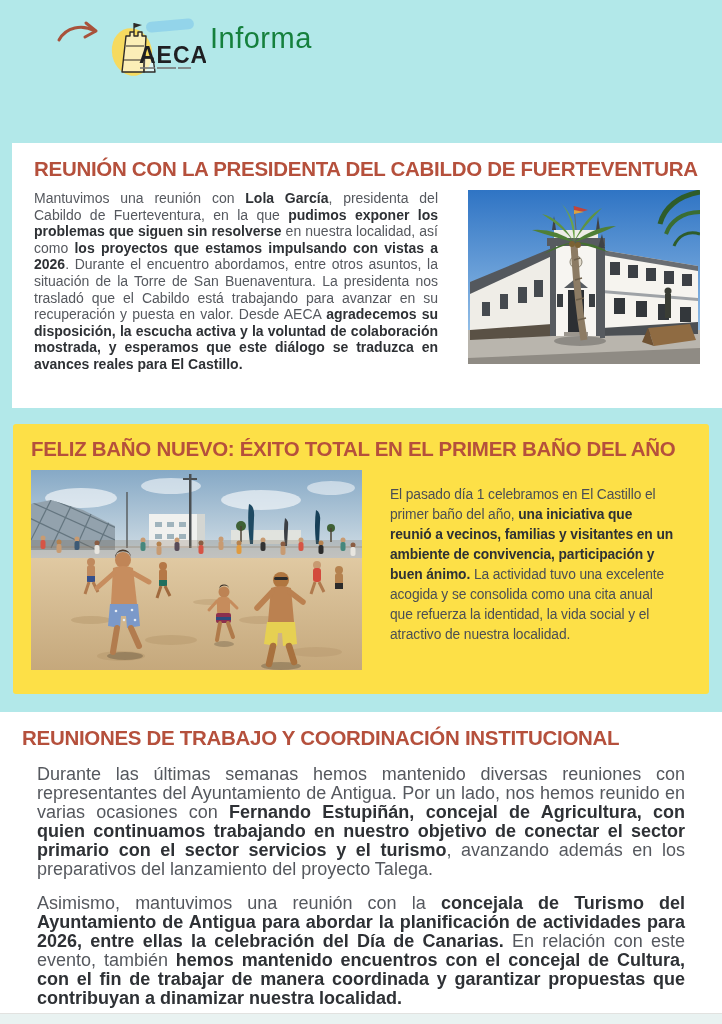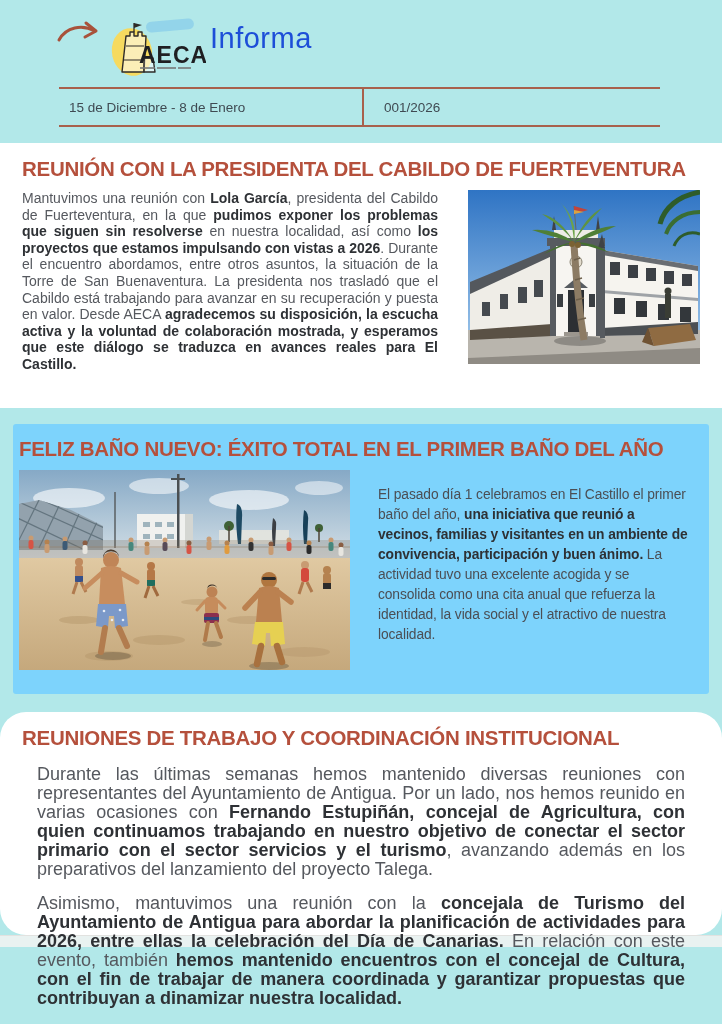--- a/index.html
+++ b/index.html
@@ -3,49 +3,49 @@
 <meta charset="utf-8">
 <style>
   html,body{margin:0;padding:0;}
   body{font-family:"Liberation Sans", sans-serif;}
   .page{position:relative;width:722px;height:1024px;background:#b2e8e9;overflow:hidden;}
 
   
   .header{position:relative;height:143px;}
   .brandrow{display:flex;align-items:flex-start;padding:16px 0 0 56px;}
   .arrow-wrap{margin-right:6px;}
-  .informa{font-size:29px;color:#1d4ed8;letter-spacing:.5px;margin-left:4px;margin-top:6px;}
+  .informa{font-size:29px;color:#15803d;letter-spacing:.5px;margin-left:4px;margin-top:6px;}
   .datebar{position:absolute;left:59px;right:62px;top:87px;height:40px;
            border-top:2px solid #a8604c;border-bottom:2px solid #a8604c;
            display:flex;align-items:center;box-sizing:border-box;}
   .datecell1{width:293px;padding-left:10px;font-size:13.5px;color:#3f4a52;}
   .datesep{width:2px;align-self:stretch;background:#a8604c;}
   .datecell2{padding-left:20px;font-size:13.5px;color:#3f4a52;}
 
   
   .title{color:#b5503c;font-weight:bold;font-size:20.5px;letter-spacing:-.3px;margin:4px 0 9px;}
   .b{font-weight:bold;color:#2e3135;}
   p{margin:15px;}
 
   
-  .s1{background:#fff;height:265px;box-sizing:border-box;padding:10px 22px 0;}
+  .s1{background:#fff;height:265px;box-sizing:border-box;padding:10px 22px 0;margin-left:12px;}
   .s1row{display:flex;gap:30px;}
   .s1text{width:420px;font-size:14px;line-height:16.6px;text-align:justify;color:#55585e;}
   .photo{flex:none;display:block;}
 
   
   .gap1{height:16px;}
-  .ybox{background:#7dd3fc;margin:0 13px;height:270px;box-sizing:border-box;
-        padding:9px 6px 0;border-radius:3px;}
+  .ybox{background:#fde047;margin:0 13px;height:270px;box-sizing:border-box;
+        padding:9px 18px 0;border-radius:3px;}
   .yrow{display:flex;gap:13px;}
   .ytext{font-size:13.8px;line-height:20px;color:#4b4e54;letter-spacing:-.1px;}
 
   
   .gap2{height:18px;}
-  .s3{background:#fff;height:223px;box-sizing:border-box;padding:10px 22px 9px;border-radius:26px;}
+  .s3{background:#fff;height:301px;box-sizing:border-box;padding:10px 22px 9px;}
   .s3text{font-size:18px;line-height:19px;text-align:justify;color:#55585e;}
   .tagline-row{text-align:left;padding-right:18px;margin-top:14px;}
   .tagline{display:inline-block;color:#b5503c;font-weight:bold;font-size:21px;
            letter-spacing:.5px;transform:scale(.78,1.08);transform-origin:right bottom;}
 
   .bottomstrip{height:11px;background:#e9f2f1;border-top:1px solid #e2e2e0;}
 </style>
 </head>
 <body>
 
@@ -71,25 +71,20 @@
           <line x1="18" y1="44" x2="39" y2="44" stroke="#2e2b28" stroke-width="1"></line>
           <line x1="28" y1="16" x2="28" y2="7" stroke="#2e2b28" stroke-width="1.3"></line>
           <polygon points="28,7 36,9 28,12" fill="#2e2b28"></polygon>
           <text x="33" y="47" font-size="23" font-weight="bold" letter-spacing="1" fill="#1f1f22" font-family="Liberation Sans, sans-serif">AECA</text>
           <rect x="34" y="51" width="15" height="2" fill="#777" opacity=".8"></rect>
           <rect x="51" y="51" width="19" height="2" fill="#777" opacity=".8"></rect>
           <rect x="72" y="51" width="13" height="2" fill="#777" opacity=".8"></rect>
         </svg>
       </span>
       <span class="informa">Informa</span>
-    </div>
-    <div class="datebar">
-      <span class="datecell1">15 de Diciembre - 8 de Enero</span>
-      <span class="datesep"></span>
-      <span class="datecell2">001/2026</span>
     </div>
   </div>
 
   <div class="s1">
     <div class="title">REUNIÓN CON LA PRESIDENTA DEL CABILDO DE FUERTEVENTURA</div>
     <div class="s1row">
       <div class="s1text"><span>Mantuvimos una reunión con </span><span class="b">Lola García</span><span>, presidenta del Cabildo de Fuerteventura, en la que </span><span class="b">pudimos exponer los problemas que siguen sin resolverse</span><span> en nuestra localidad, así como </span><span class="b">los proyectos que estamos impulsando con vistas a 2026</span><span>. Durante el encuentro abordamos, entre otros asuntos, la situación de la Torre de San Buenaventura. La presidenta nos trasladó que el Cabildo está trabajando para avanzar en su recuperación y puesta en valor. Desde AECA </span><span class="b">agradecemos su disposición, la escucha activa y la voluntad de colaboración mostrada, y esperamos que este diálogo se traduzca en avances reales para El Castillo.</span></div>
       <svg class="photo" width="232" height="174" viewBox="0 0 232 174">
         <defs>
           <linearGradient id="sky1" x1="0" y1="0" x2="0" y2="1">

